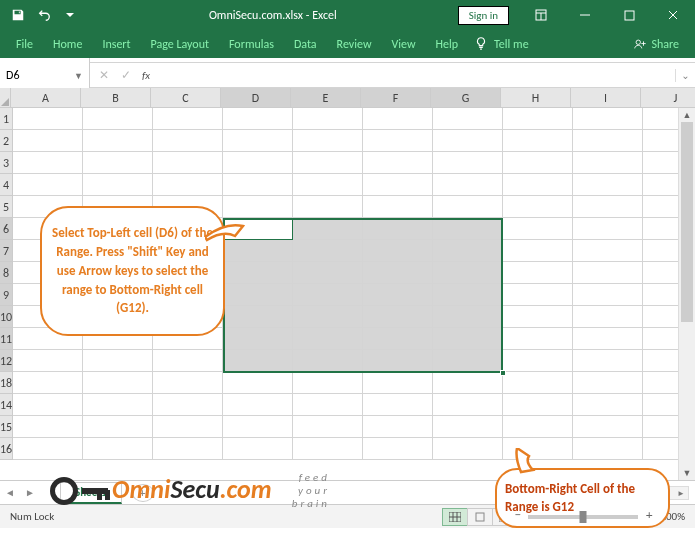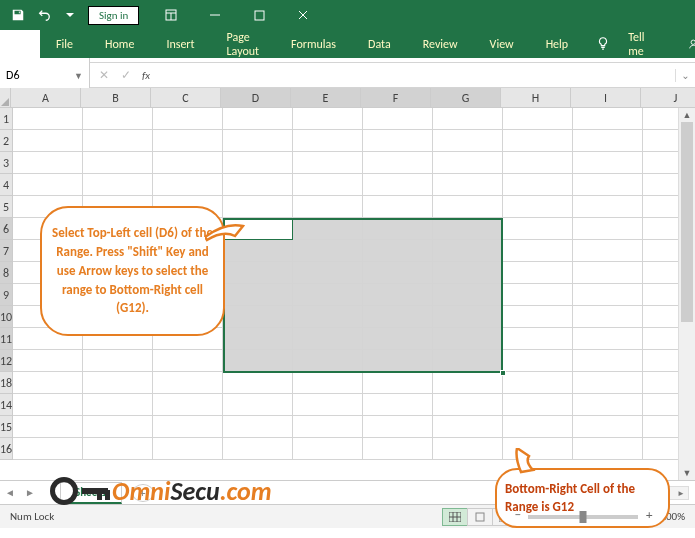--- a/index.html
+++ b/index.html
@@ -6,21 +6,21 @@
 body { background: #fff; width: 695px; height: 538px; overflow: hidden; position: relative; }
 
 .titlebar { height: 30px; background: #217346; display: flex; align-items: center; color: #fff; font-size: 12px; }
 .titlebar .qat { display: flex; gap: 2px; padding: 0 6px; align-items: center; }
 .titlebar .qat .ic { width: 24px; height: 24px; display: flex; align-items: center; justify-content: center; cursor: pointer; }
 .titlebar .title { flex: 1; text-align: center; font-size: 12px; }
 .titlebar .signin { background: #fff; color: #217346; font-size: 11px; padding: 2px 10px; border: 1px solid #000; margin-right: 10px; cursor: pointer; }
 .titlebar .wincontrols { display: flex; }
 .titlebar .wincontrols .wc { width: 44px; height: 30px; display: flex; align-items: center; justify-content: center; cursor: pointer; }
 
-.menubar { height: 28px; background: #217346; display: flex; align-items: center; padding: 0 6px; gap: 12px; font-size: 12px; color: #fef9c3; margin-left: 40px; }
+.menubar { height: 28px; background: #217346; display: flex; align-items: center; padding: 0 6px; gap: 0; font-size: 12px; color: #86efac; }
 .menubar .mi { padding: 5px 10px; cursor: pointer; }
 .menubar .gap { flex: 1; }
 .menubar .bulb { padding: 5px 6px; }
 .menubar .share { padding: 5px 10px; display: flex; gap: 4px; align-items: center; }
 
 .collapsed-ribbon { height: 4px; background: #fff; }
 
 .fbar { height: 26px; background: #fff; border-top: 1px solid #d4d4d4; border-bottom: 1px solid #d4d4d4; display: flex; align-items: center; }
 .fbar .namebox { width: 90px; border-right: 1px solid #ccc; height: 34px; display: flex; align-items: center; padding: 0 6px; font-size: 12px; background: #fff; }
 .fbar .namebox .dd { margin-left: auto; font-size: 9px; color: #777; }
@@ -106,20 +106,21 @@
         <svg width="14" height="14" viewBox="0 0 16 16">
           <path fill="none" stroke="#fff" stroke-width="1.5" d="M6 3 3 6l3 3M3 6h7a4 4 0 0 1 0 8"></path>
         </svg>
       </div>
     <div class="ic">
         <svg width="8" height="8" viewBox="0 0 8 8">
           <path fill="#fff" d="M0 2h8L4 6z"></path>
         </svg>
       </div>
   </div>
+  <div class="title">OmniSecu.com.xlsx - Excel</div>
   <div class="signin">Sign in</div>
   <div class="wincontrols">
     <div class="wc">
         <svg width="12" height="12" viewBox="0 0 12 12">
           <rect x="1" y="1" width="10" height="10" fill="none" stroke="#fff"></rect>
           <path stroke="#fff" d="M1 4h10M6 4v7"></path>
         </svg>
       </div>
     <div class="wc">
         <svg width="12" height="12">
@@ -422,20 +423,21 @@
     <svg class="tail" width="40" height="30">
         <path d="M0 15 Q20 0 38 4 L30 14 Q18 8 2 18 Z" fill="#fff" stroke="#e67e22" stroke-width="2.5"></path>
       </svg>
   </div>
 
   <div class="logo">
     <div class="keyhead"></div>
     <div class="keyshaft"></div>
     <div class="text">
       <div class="brand"><span class="o">Omni</span><span class="s">Secu</span><span class="o">.com</span></div>
+      <div class="tag">feed your brain</div>
     </div>
   </div>
 
   <div class="callout2">
     <svg class="tail" width="40" height="26">
         <path d="M6 24 Q0 10 2 0 L14 8 Q10 14 18 22 Z" fill="#fff" stroke="#e67e22" stroke-width="2.5"></path>
       </svg>
     <div class="bubble">Bottom-Right Cell of the Range is G12</div>
   </div>
 </div>

